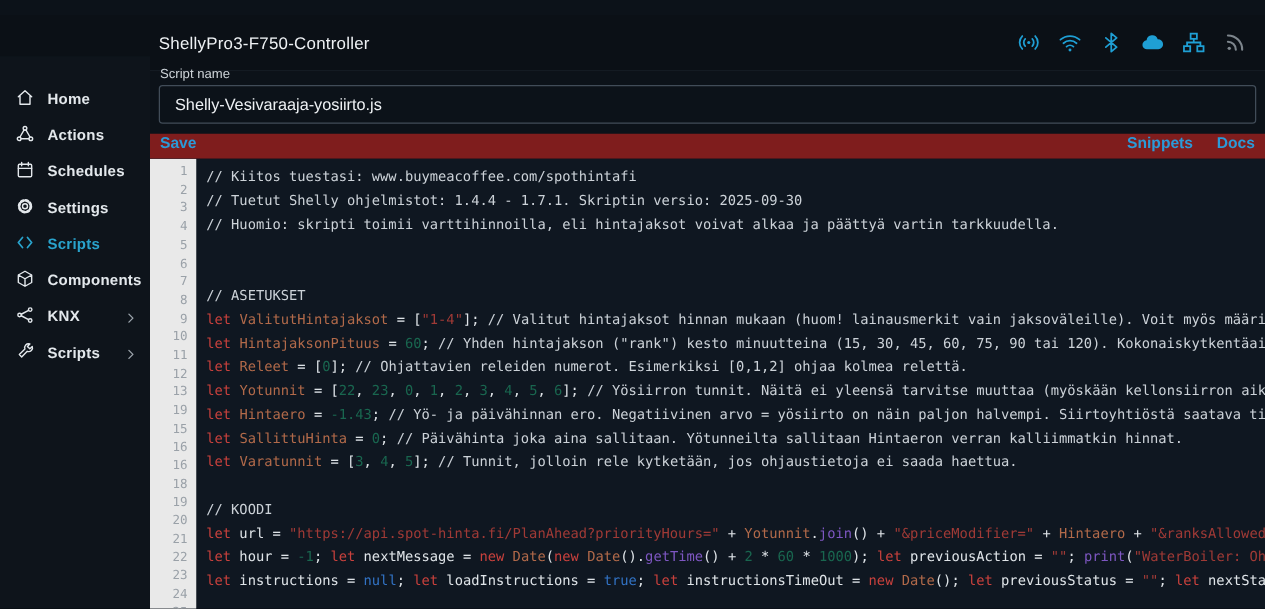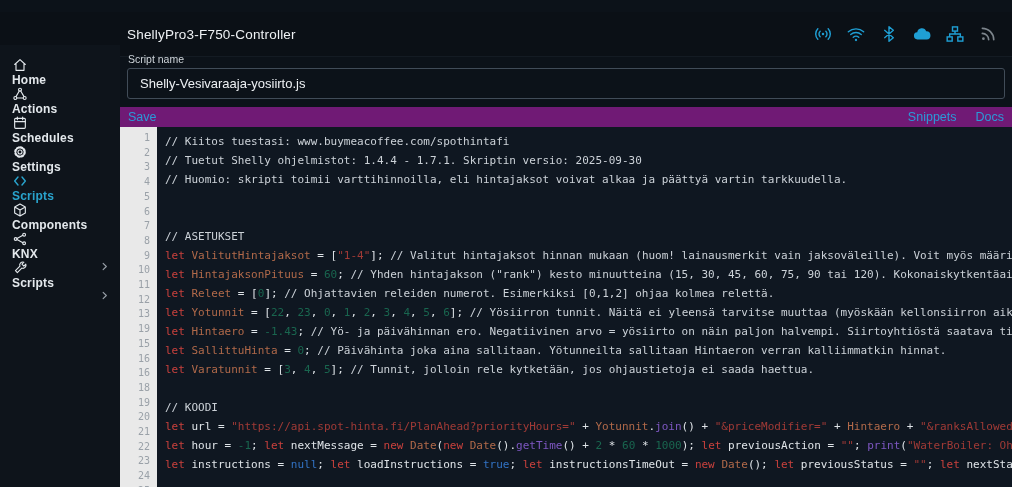--- a/index.html
+++ b/index.html
@@ -17,40 +17,40 @@
   #topbar .title { margin-left:127px; font-size:13.5px; font-weight:500; color:#eef1f4; letter-spacing:.2px; }
   #status-icons { margin-left:auto; margin-right:14px; display:flex; align-items:center; gap:13px; }
   #status-icons .sicon { width:20px; height:20px; display:inline-flex; }
   #status-icons svg { width:20px; height:20px; }
   
   #sidebar {
     position:absolute; left:0; top:45px; width:120px; height:442px;
     background:#0e141b; padding-top:12px;
   }
   .nav-item {
-    display:flex; align-items:flex-start; height:29px; padding:0 10px 0 12px;
-    color:#e3e8ec; font-size:12px; font-weight:600; cursor:pointer; letter-spacing:.2px;flex-direction:column;
+    display:flex; align-items:flex-end; height:29px; padding:0 10px 0 12px;
+    color:#e3e8ec; font-size:12px; font-weight:600; cursor:pointer; letter-spacing:.2px;
   }
   .nav-item .nicon { width:16px; height:16px; display:inline-flex; margin-right:10px; flex:none; }
   .nav-item .nicon svg { width:16px; height:16px; }
   .nav-item .chev { margin-left:auto; width:11px; height:11px; display:inline-flex; color:#9aa2aa; }
   .nav-item .chev svg { width:11px; height:11px; }
   .nav-item.active { color:var(--accent); }
   
   #content { position:absolute; left:120px; top:45px; width:892px; height:442px; }
   #scriptname-label { margin:8px 0 3px 8px; font-size:10.5px; color:#ced4d9; }
   #scriptname-input {
     display:block; width:878px; margin-left:7px; height:31px;
     background:#0c1219; border:1px solid #414c58; border-radius:3px;
     color:#eef1f4; font-size:13px; padding:0 12px; font-family:"Liberation Sans", sans-serif;
     outline:none;
   }
   #savebar {
-    margin-top:8px; height:20px; background:#701a75;
-    display:flex; align-items:center; font-size:12.5px;
+    margin-top:8px; height:20px; background:#7f1d1d;
+    display:flex; font-size:12.5px;font-weight:bold;
   }
   #savebar .link { color:#2b9ad8; cursor:pointer; }
   #save-link { margin-left:8px; }
   #savebar .right { margin-left:auto; display:flex; gap:19px; padding-right:8px; }
   
   #editor { display:flex; height:363px; background:#0f1721; overflow:hidden; }
   #gutter {
     width:37px; flex:none; background:#e9e9e9; padding-top:4px;
     font-family:"DejaVu Sans Mono", monospace; font-size:10px; line-height:14.7px;
     color:#9aa1a8; text-align:right;

